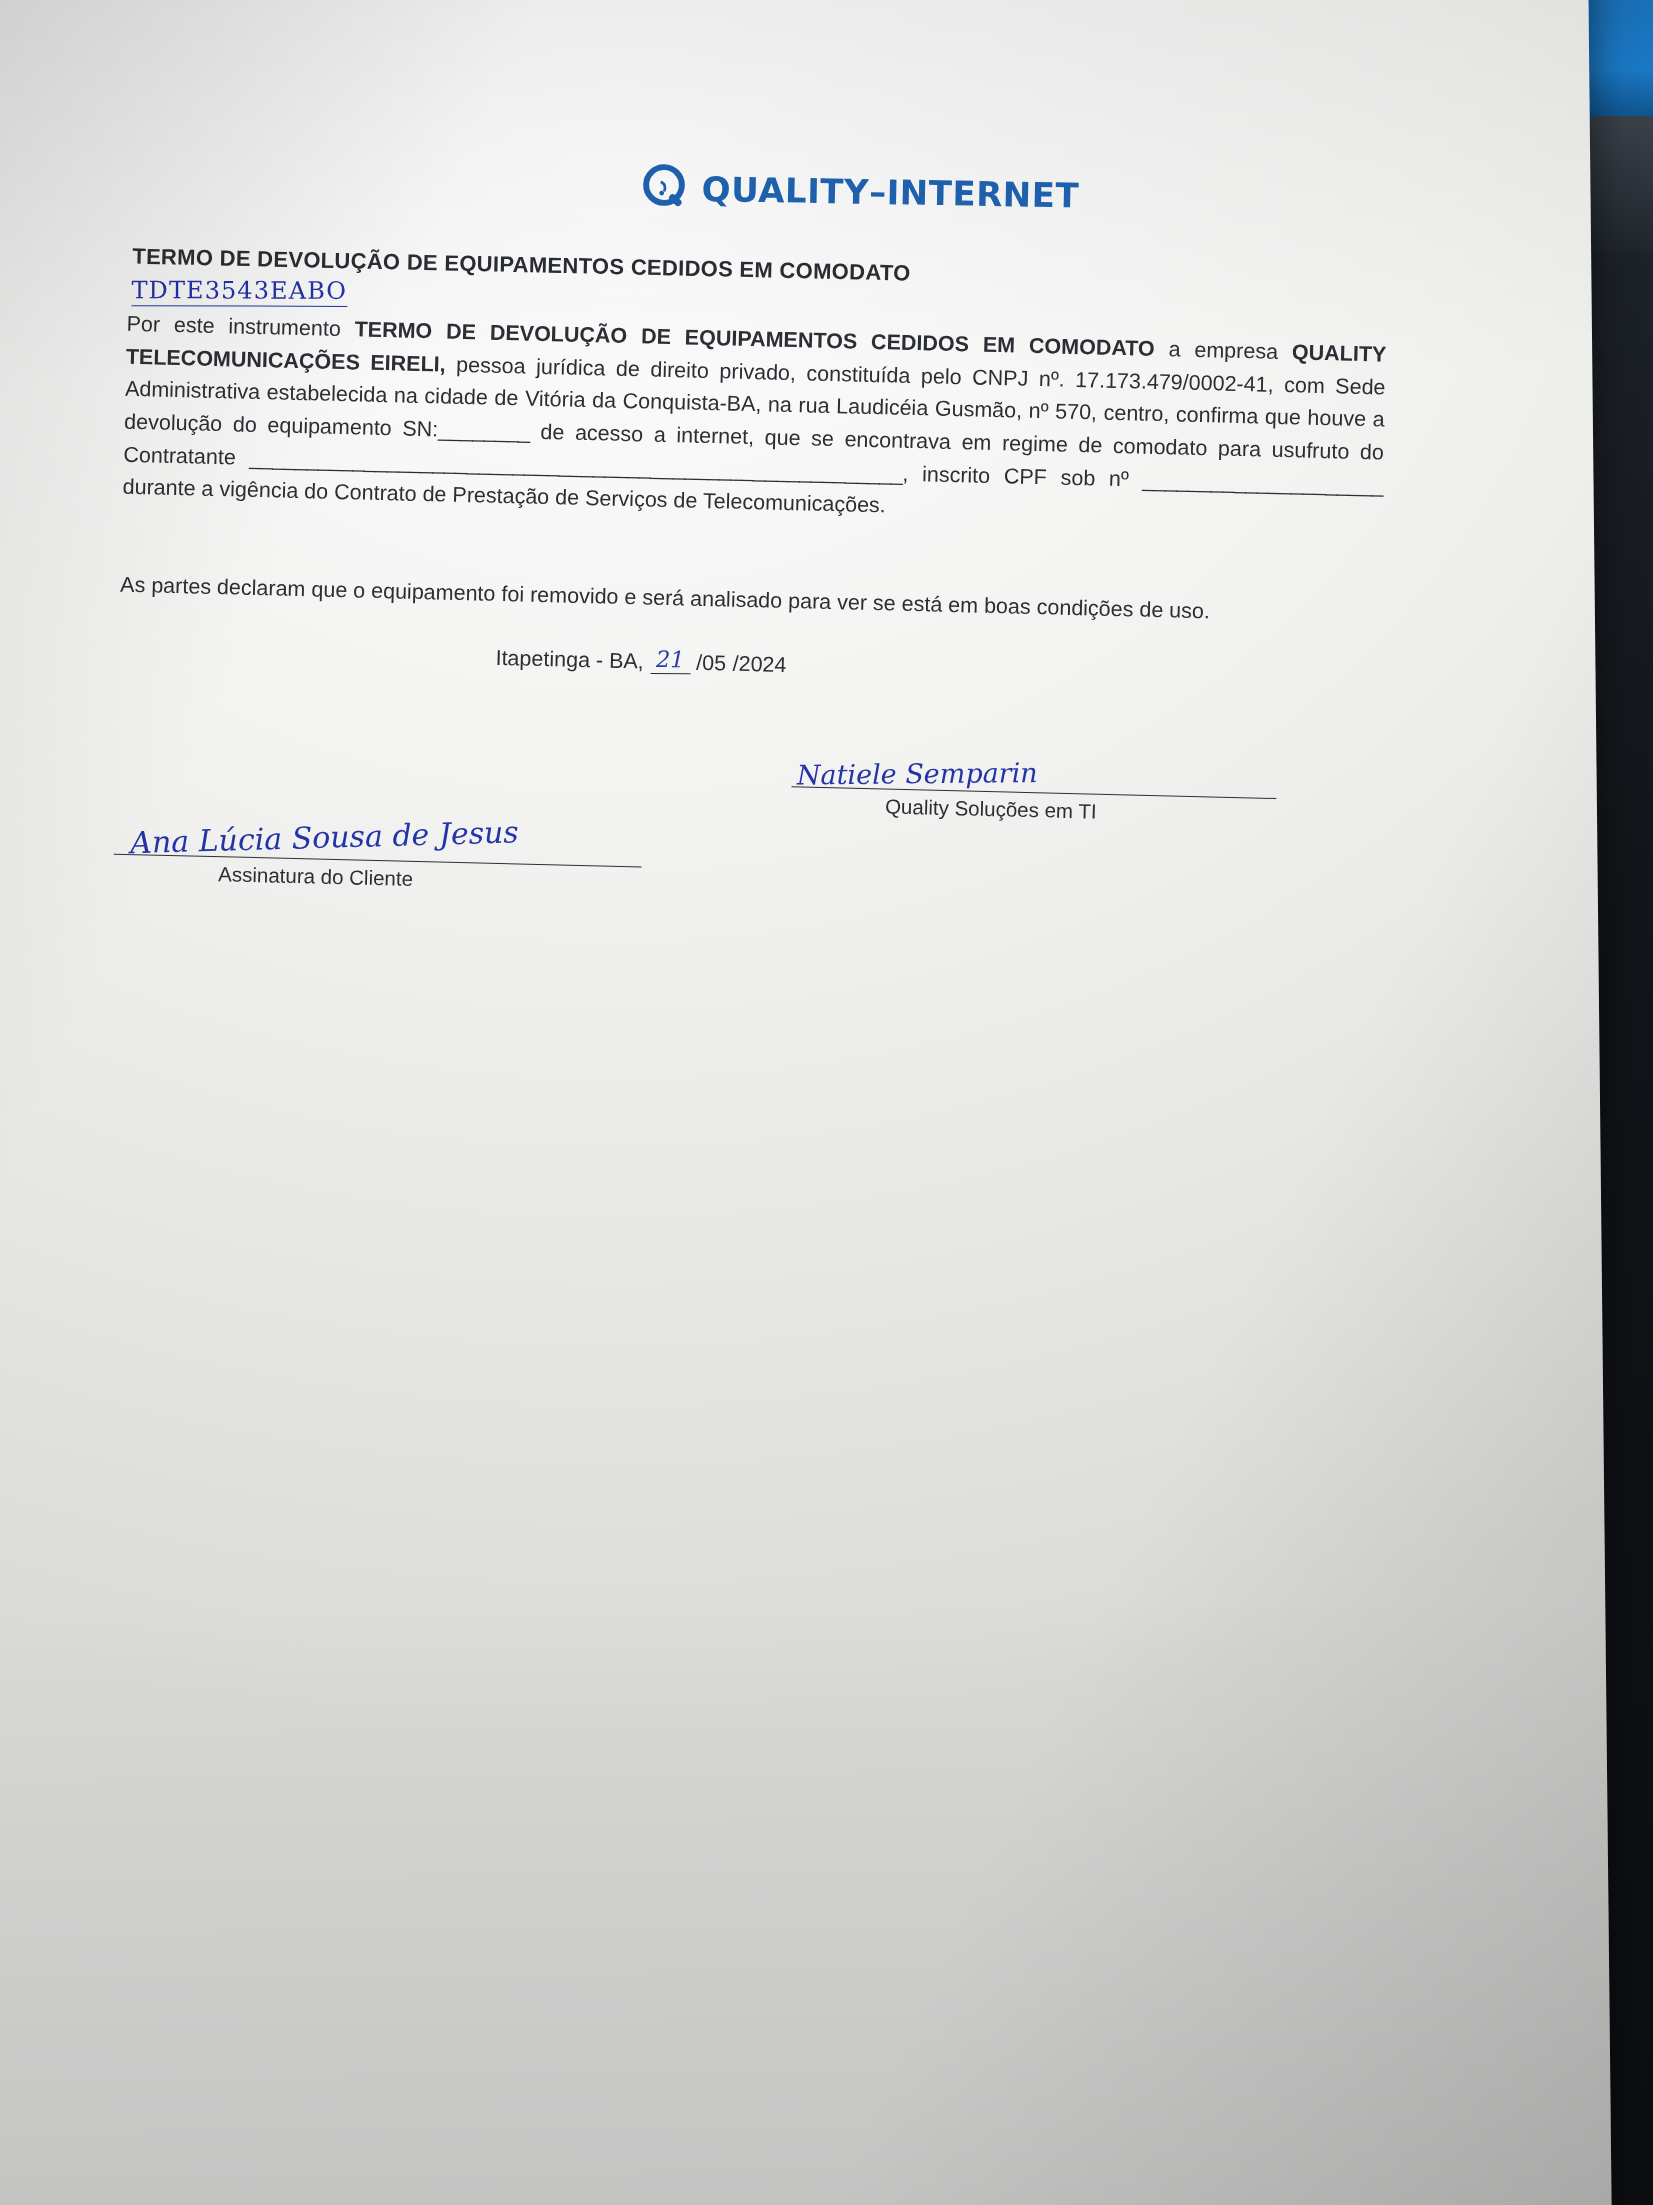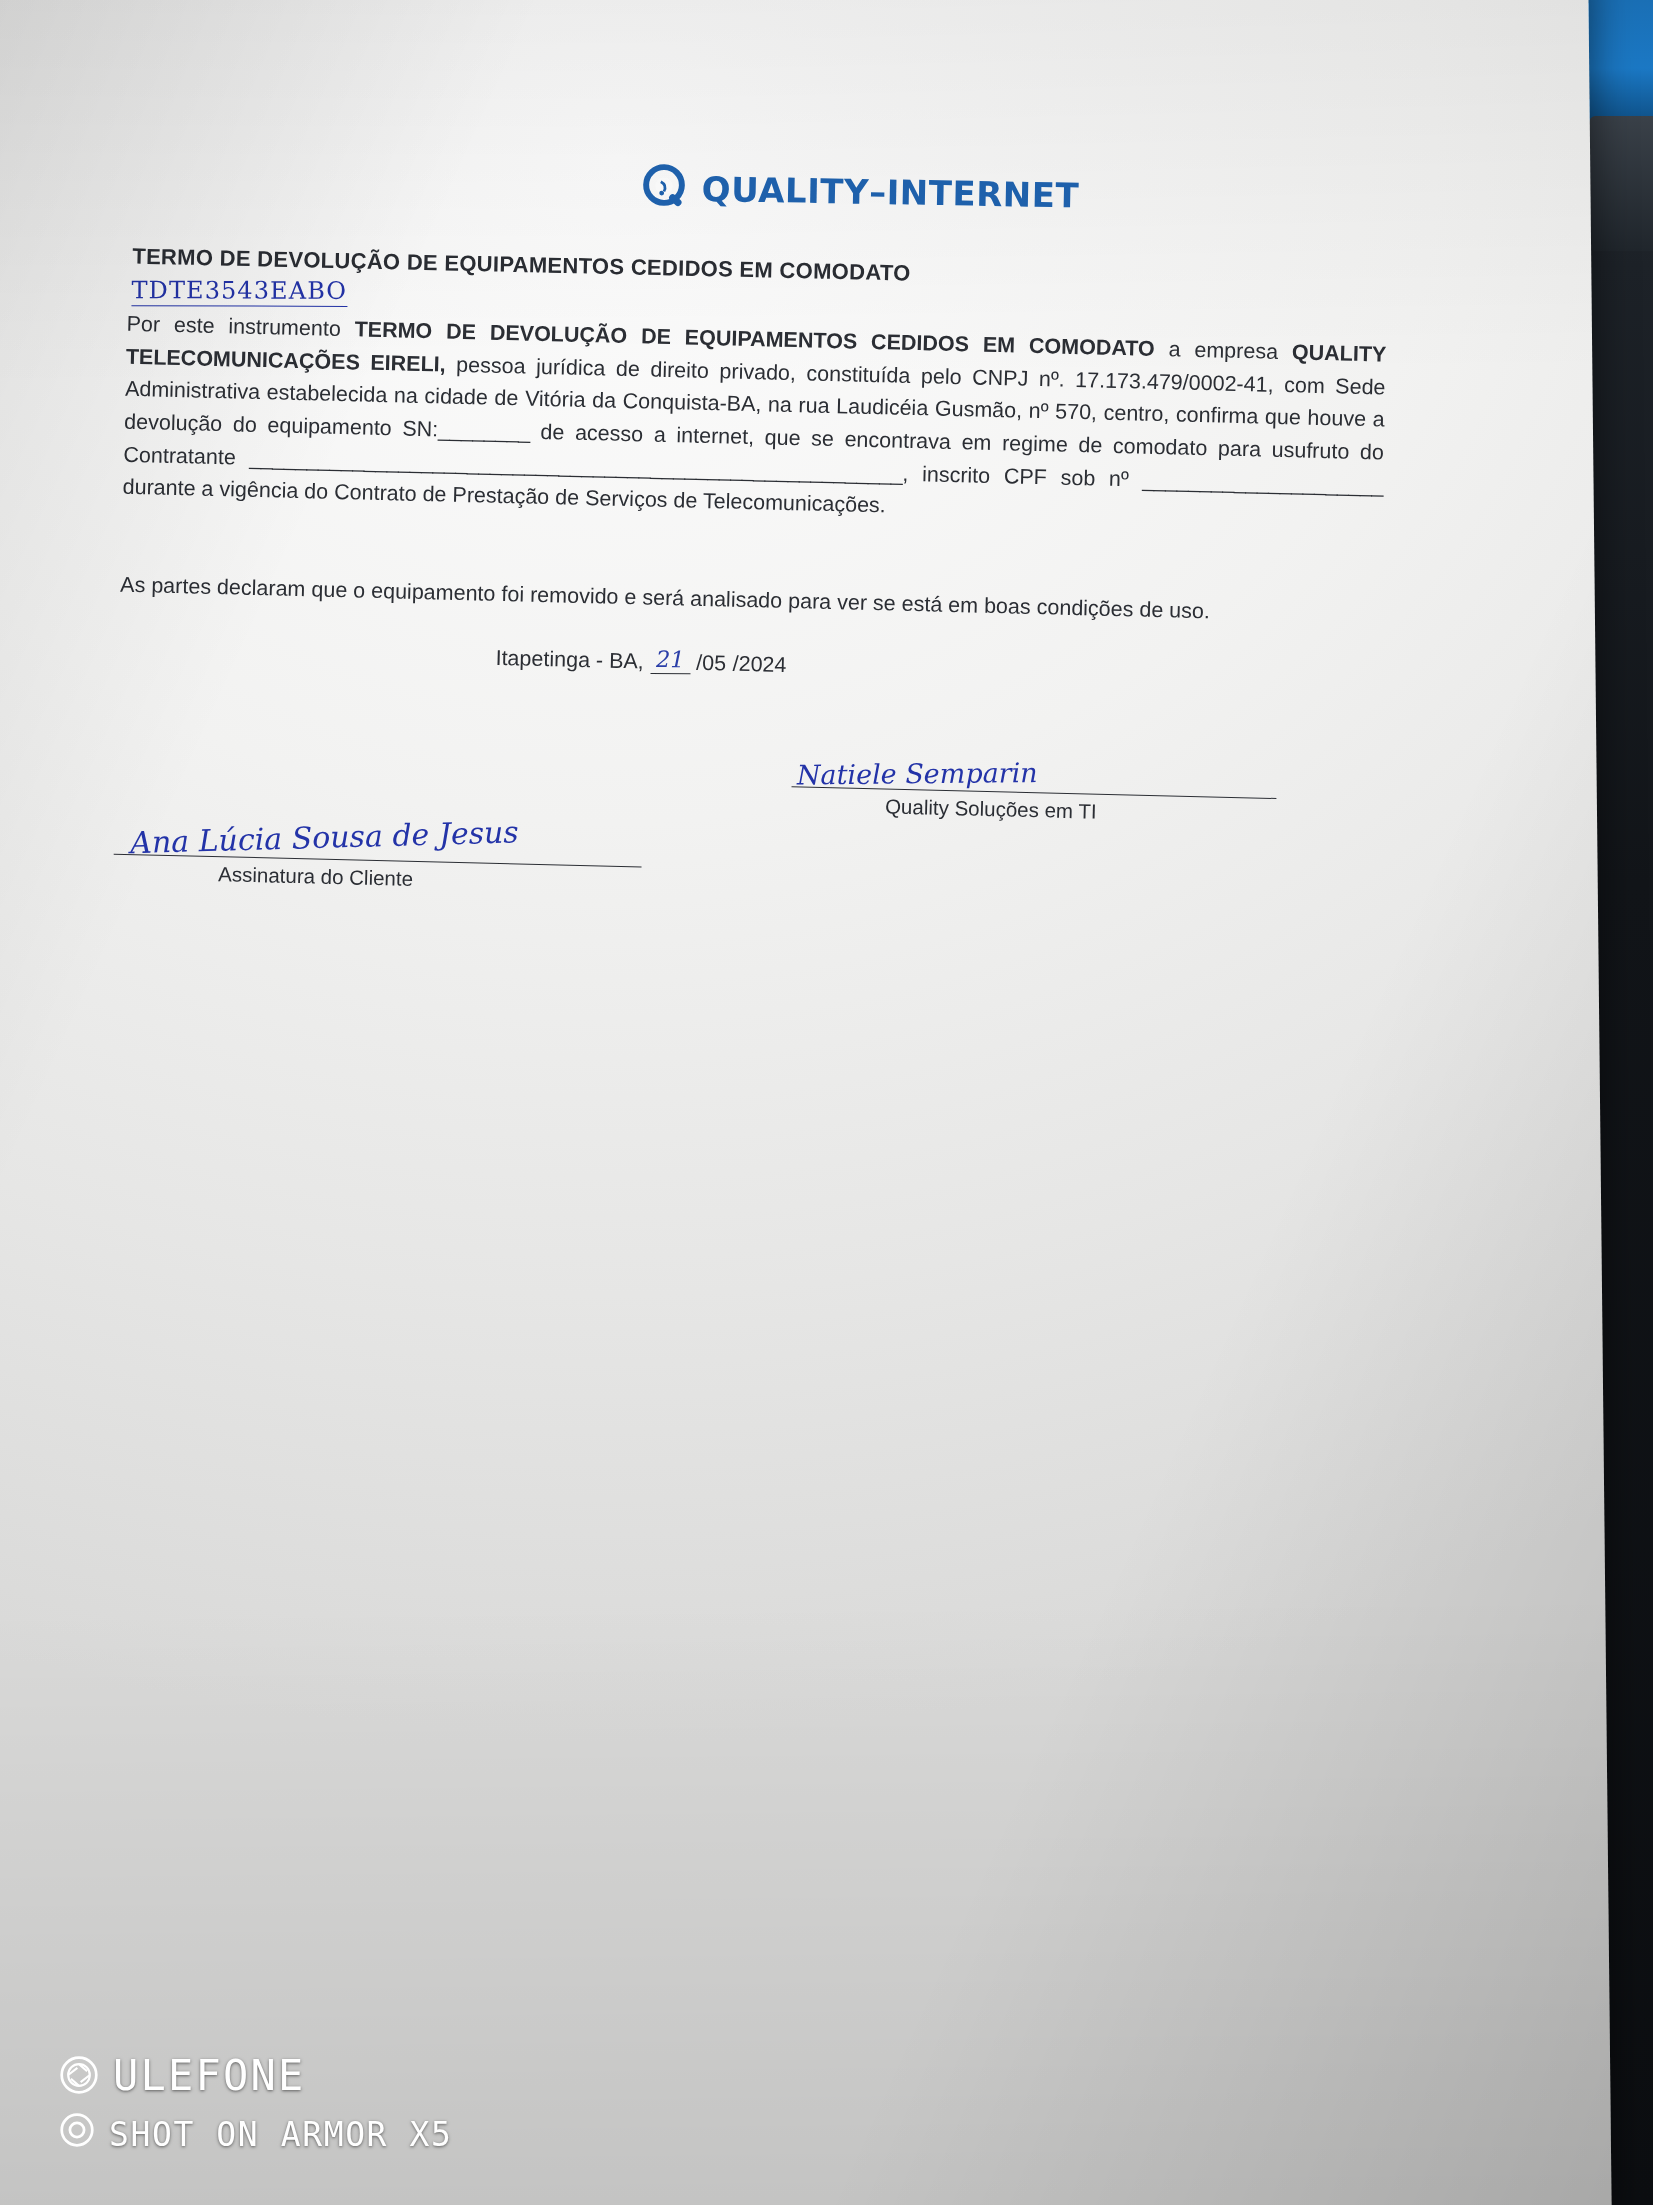--- a/index.html
+++ b/index.html
@@ -282,36 +282,15 @@
           <span class="hand" style="left:16px; top:-39px; font-size:30px; transform:rotate(-3deg);">Ana Lúcia Sousa de Jesus</span>
           <div class="sig-line"></div>
           <div class="sig-caption" style="margin-left:105px;">Assinatura do Cliente</div>
         </div>
 
       </div>
 
     </div>
   </div>
 
-  <div class="watermark">
-    <div class="wm-row">
-      <span>
-        <svg width="40" height="40" viewBox="0 0 74 74">
-          <circle cx="37" cy="37" r="32" fill="none" stroke="#ffffff" stroke-width="5"></circle>
-          <circle cx="37" cy="37" r="20" fill="none" stroke="#ffffff" stroke-width="4"></circle>
-          <path d="M37 17 L52 30 M57 37 L40 50 M37 57 L22 44 M17 37 L34 24" stroke="#ffffff" stroke-width="4" fill="none"></path>
-        </svg>
-      </span>
-      <span class="wm-brand">ULEFONE</span>
-    </div>
-    <div class="wm-row wm-sub-row" style="margin-top:7.5px;">
-      <span>
-        <svg width="36" height="36" viewBox="0 0 66 66">
-          <circle cx="33" cy="33" r="28" fill="none" stroke="#ffffff" stroke-width="5"></circle>
-          <circle cx="33" cy="33" r="13" fill="none" stroke="#ffffff" stroke-width="5"></circle>
-        </svg>
-      </span>
-      <span class="wm-sub">SHOT ON ARMOR X5</span>
-    </div>
-  </div>
 
 </div>
 
 
 </body></html>

